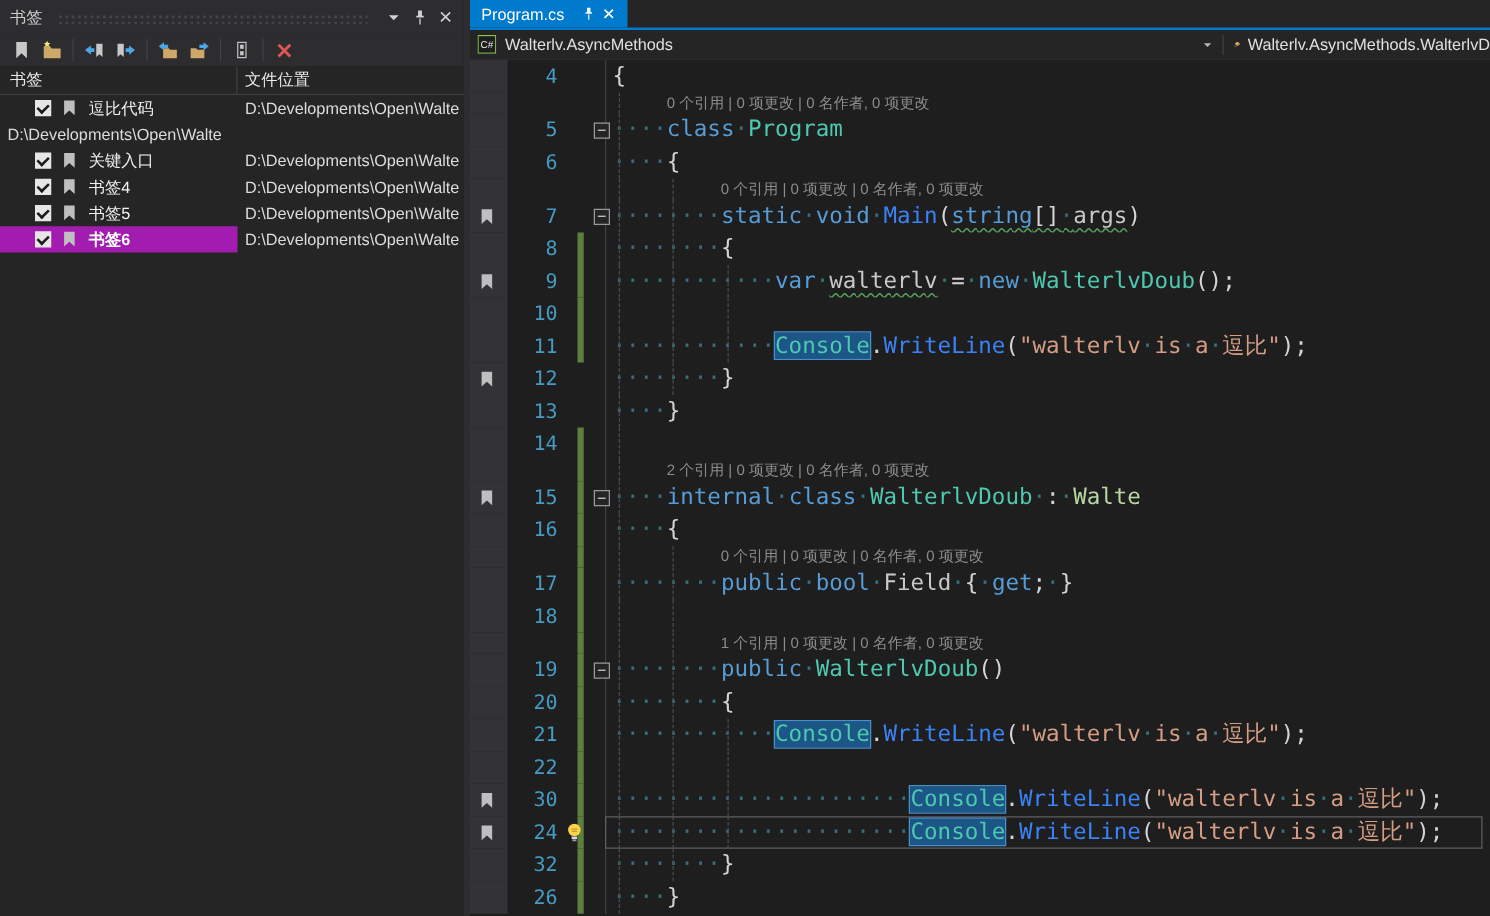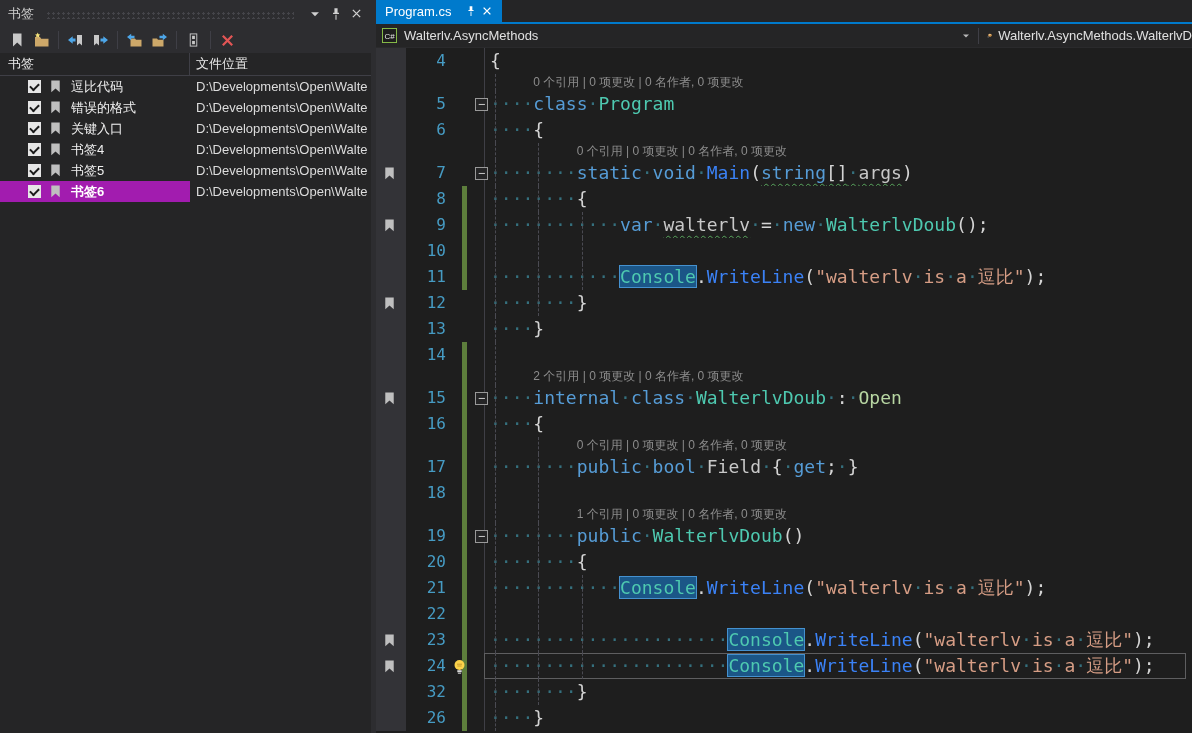--- a/index.html
+++ b/index.html
@@ -189,29 +189,20 @@
             <span class="bflag">
               <svg width="15" height="15" viewBox="0 0 16 16">
                 <path d="M3.5 1.5h9V14L8 10 3.5 14z" fill="#BFBFBF"></path>
               </svg>
             </span>
             <span class="blabel">逗比代码</span>
           </div>
           <div class="bpath">D:\Developments\Open\Walte</div>
         </div>
         <div class="brow">
-          <div class="bc1">
-            <span class="cb"></span>
-            <span class="bflag">
-              <svg width="15" height="15" viewBox="0 0 16 16">
-                <path d="M3.5 1.5h9V14L8 10 3.5 14z" fill="#BFBFBF"></path>
-              </svg>
-            </span>
-            <span class="blabel">错误的格式</span>
-          </div>
           <div class="bpath">D:\Developments\Open\Walte</div>
         </div>
         <div class="brow">
           <div class="bc1">
             <span class="cb"></span>
             <span class="bflag">
               <svg width="15" height="15" viewBox="0 0 16 16">
                 <path d="M3.5 1.5h9V14L8 10 3.5 14z" fill="#BFBFBF"></path>
               </svg>
             </span>
@@ -429,21 +420,21 @@
               <svg width="15" height="15" viewBox="0 0 16 16">
                 <path d="M3.5 1.5h9V14L8 10 3.5 14z" fill="#BFBFBF"></path>
               </svg>
             </span>
           </div>
           <div class="num">15</div>
           <div class="barc ch"></div>
           <div class="out">
             <div class="cbox">−</div>
           </div>
-          <div class="src"><div class="guide" style="left: 5px;"></div><span class="ws">····</span><span class="tk-kw">internal<span class="ws">·</span>class<span class="ws">·</span></span><span class="tk-ty">WalterlvDoub</span><span class="tk-p"><span class="ws">·</span>:<span class="ws">·</span></span><span class="tk-ifc">Open</span></div>
+          <div class="src"><div class="guide" style="left: 5px;"></div><span class="ws">····</span><span class="tk-kw">internal<span class="ws">·</span>class<span class="ws">·</span></span><span class="tk-ty">WalterlvDoub</span><span class="tk-p"><span class="ws">·</span>:<span class="ws">·</span></span><span class="tk-ifc">Walte</span></div>
         </div>
         <div class="crow">
           <div class="gl"></div>
           <div class="num">16</div>
           <div class="barc ch"></div>
           <div class="out"></div>
           <div class="src"><div class="guide" style="left: 5px;"></div><span class="ws">····</span><span class="tk-p">{</span></div>
         </div>
         <div class="lrow">
           <div class="gl"></div>
@@ -504,21 +495,21 @@
           <div class="src"><div class="guide" style="left: 5px;"></div><div class="guide" style="left: 48.348px;"></div><div class="guide" style="left: 91.696px;"></div></div>
         </div>
         <div class="crow">
           <div class="gl">
             <span style="display: flex;">
               <svg width="15" height="15" viewBox="0 0 16 16">
                 <path d="M3.5 1.5h9V14L8 10 3.5 14z" fill="#BFBFBF"></path>
               </svg>
             </span>
           </div>
-          <div class="num">23</div>
+          <div class="num">30</div>
           <div class="barc ch"></div>
           <div class="out"></div>
           <div class="src"><div class="guide" style="left: 5px;"></div><div class="guide" style="left: 48.348px;"></div><div class="guide" style="left: 91.696px;"></div><span class="ws">······················</span><span class="tk-ty hlbox">Console</span><span class="tk-p">.</span><span class="tk-m">WriteLine</span><span class="tk-p">(</span><span class="tk-s">"walterlv<span class="ws">·</span>is<span class="ws">·</span>a<span class="ws">·</span>逗比"</span><span class="tk-p">);</span></div>
         </div>
         <div class="crow">
           <div class="gl">
             <span style="display: flex;">
               <svg width="15" height="15" viewBox="0 0 16 16">
                 <path d="M3.5 1.5h9V14L8 10 3.5 14z" fill="#BFBFBF"></path>
               </svg>

